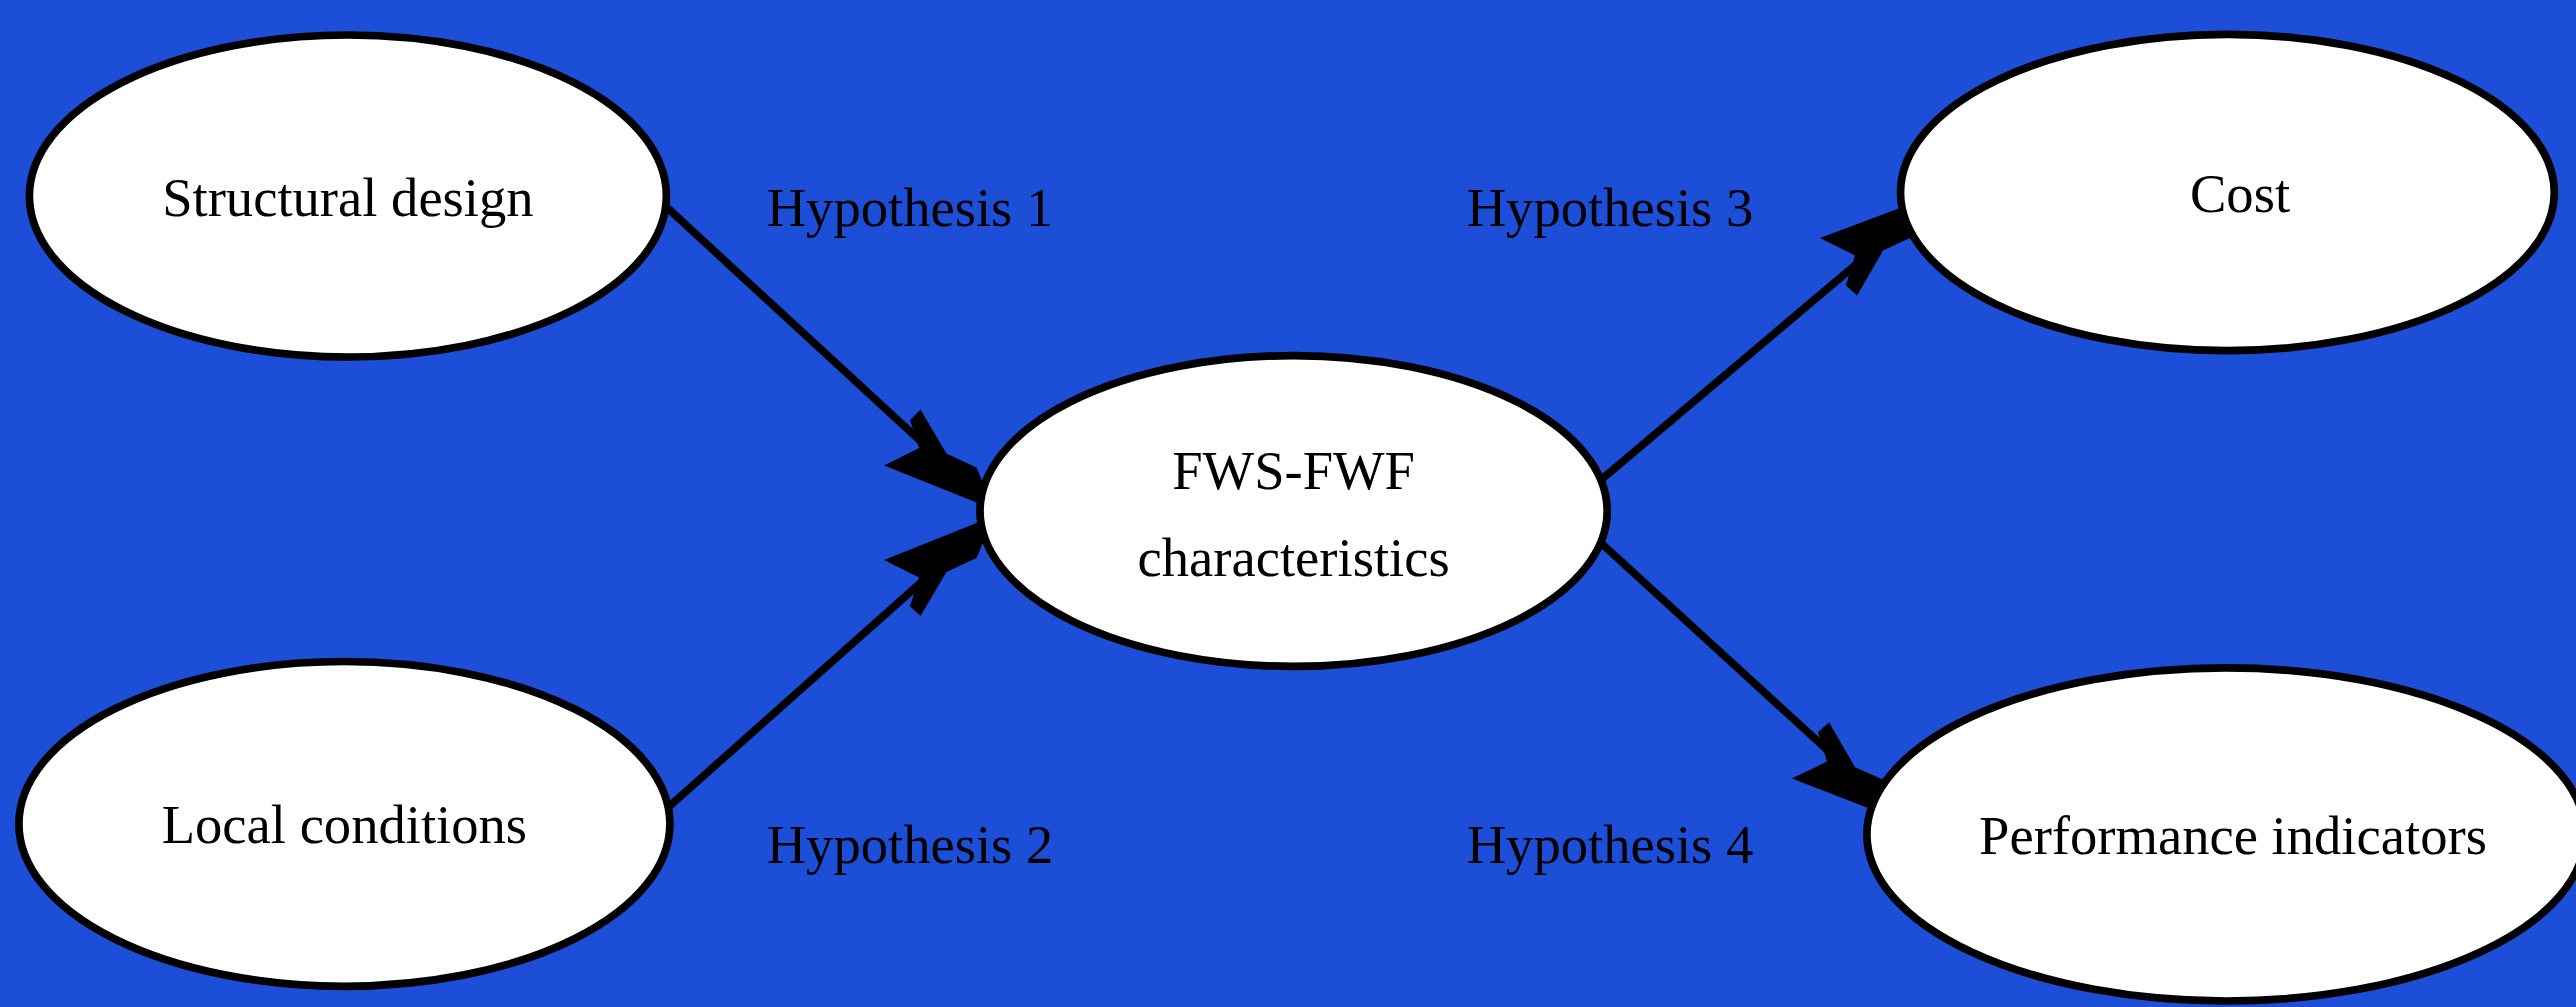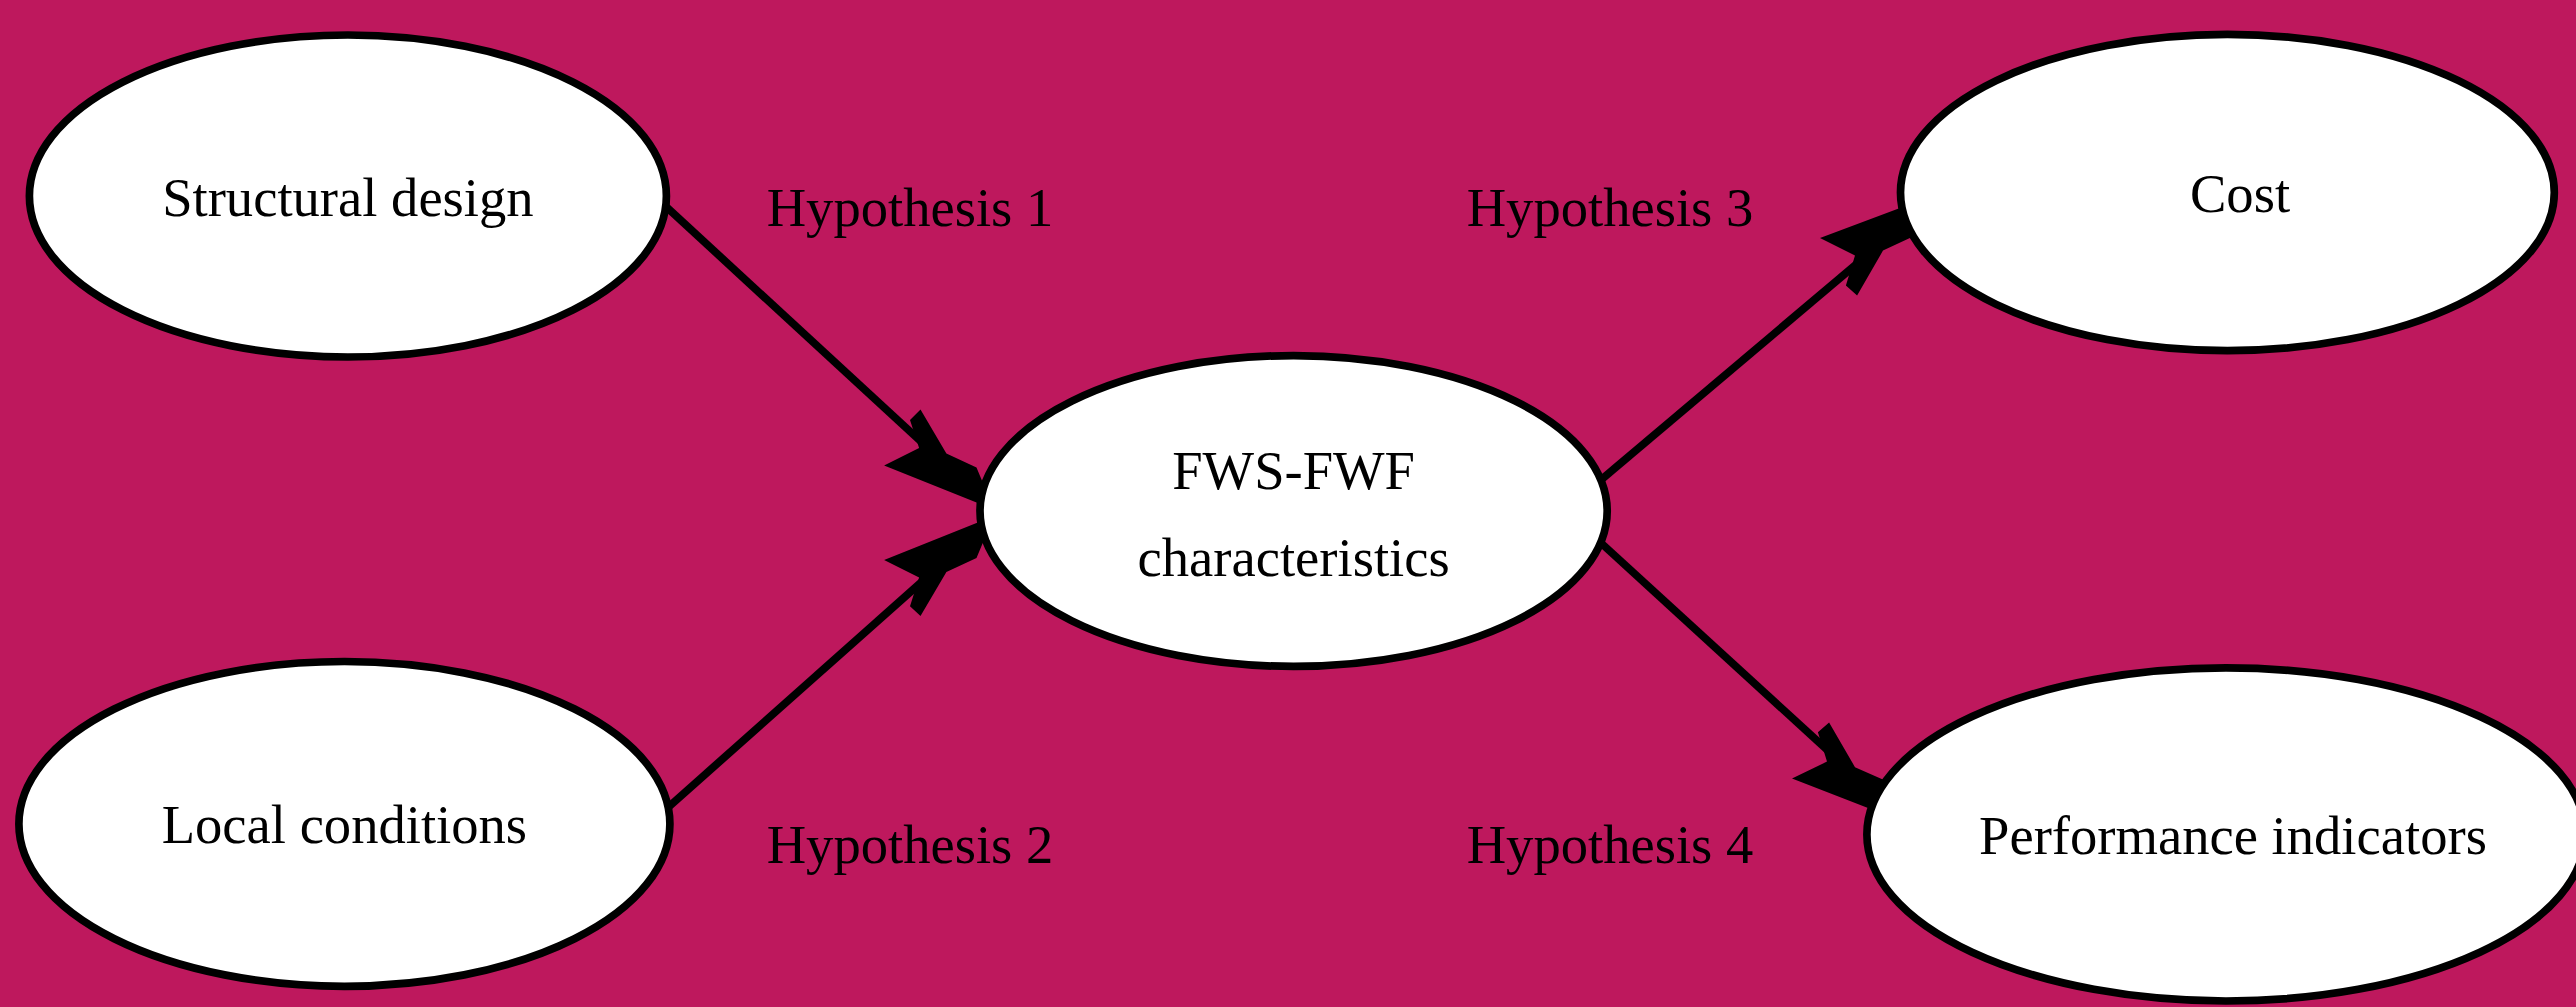--- a/index.html
+++ b/index.html
@@ -10,21 +10,21 @@
   body {
     width: 2576px;
     height: 1008px;
     overflow: hidden;
     font-family: "Liberation Serif", "DejaVu Serif", serif;
   }
   #diagram-root {
     position: relative;
     width: 2576px;
     height: 1008px;
-    background: #be185d;
+    background: #1d4ed8;
   }
   svg.canvas {
     position: absolute;
     top: 0;
     left: 0;
     width: 2576px;
     height: 1008px;
     display: block;
   }
   .node-ellipse {

